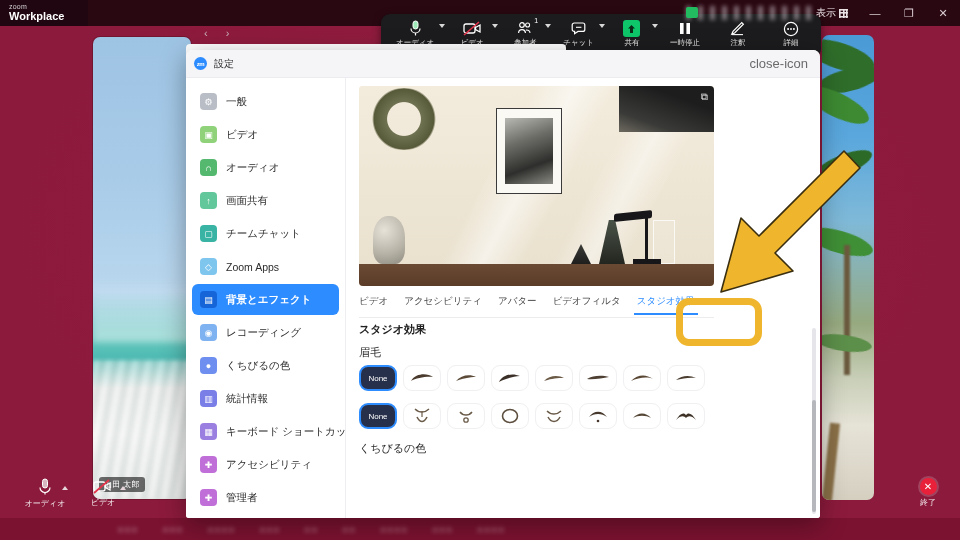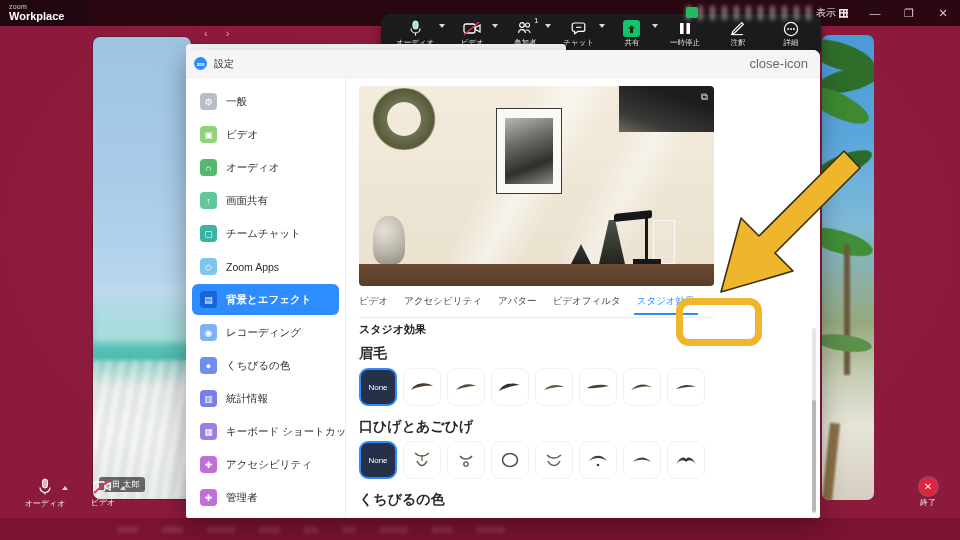--- a/index.html
+++ b/index.html
@@ -229,24 +229,24 @@
   }
   .tab{ position:relative; padding-bottom:6px; white-space:nowrap; }
   .tab.active{ color:#2d8cff; }
   .tab.active::after{
     content:""; position:absolute; left:-3px; right:-3px; bottom:-1px; height:2px; background:#2d8cff;
   }
 
   
   .content{ position:absolute; left:13px; top:244px; width:360px; right:8px; }
   .sec-title{ font-size:11px; font-weight:bold; color:#1f1f1f; margin-bottom:8px; }
-  .sub-title{ font-size:14px; font-weight:bold; color:#2a2a2a; margin-bottom:5px; }
+  .sub-title{ font-size:11px; font-weight:normal; color:#2a2a2a; margin-bottom:5px; }
   .swatch-row{ display:flex; gap:6px; margin-bottom:12px; }
   .swatch{
-    width:38px;height:38px;border-radius:9px;
+    width:38px;height:26px;border-radius:9px;
     background:
       radial-gradient(circle, rgba(0,0,0,.09) 0.6px, rgba(0,0,0,0) 0.7px) 0 0/4px 4px,
       #ffffff;
     border:1px solid #f0f0f2;
     display:flex;align-items:center;justify-content:center;
     position:relative; overflow:hidden;
   }
   .swatch.none{
     background:#27304a; border:2px solid #2d8cff; color:#fff;
     font-size:8px;
@@ -615,21 +615,20 @@
                   <path d="M2 9 C9 2, 17 2, 24 7 C18 4, 9 6, 2 9 Z" fill="#5a4734"></path>
                 </svg>
               </div>
             <div class="swatch">
                 <svg width="26" height="12" viewBox="0 0 26 12">
                   <path d="M3 8 C9 3, 17 3, 23 6 C17 5, 9 6.5, 3 8 Z" fill="#4a3d30"></path>
                 </svg>
               </div>
           </div>
 
-          <div class="sub-title">口ひげとあごひげ</div>
           <div class="swatch-row">
             <div class="swatch none">
               <span>None</span>
 
             </div>
             <div class="swatch">
                 <svg width="26" height="24" viewBox="0 0 26 24">
                   <path d="M6 5 C10 9, 16 9, 20 5" fill="none" stroke="#6b5c4a" stroke-width="1.4"></path>
                   <path d="M8 13 C11 19, 15 19, 18 13" fill="none" stroke="#6b5c4a" stroke-width="1.6"></path>
                   <line x1="13" y1="7" x2="13" y2="13" stroke="#6b5c4a" stroke-width="1.2"></line>

